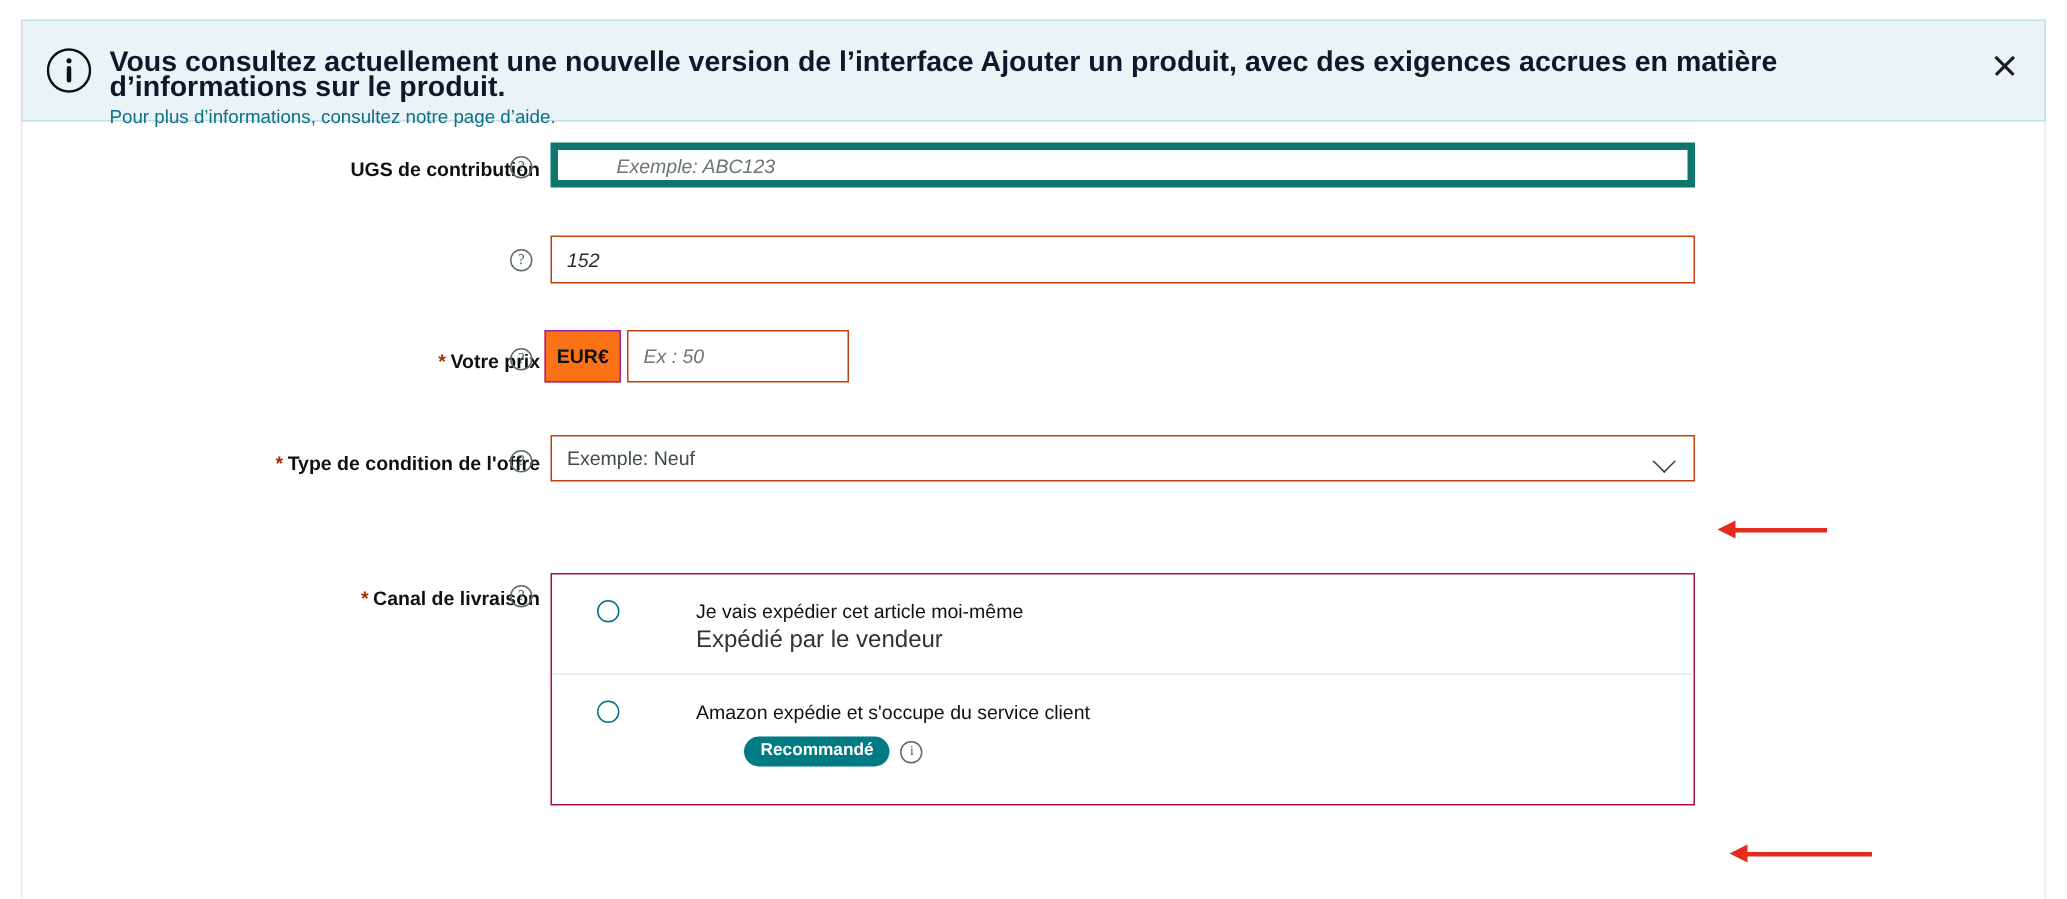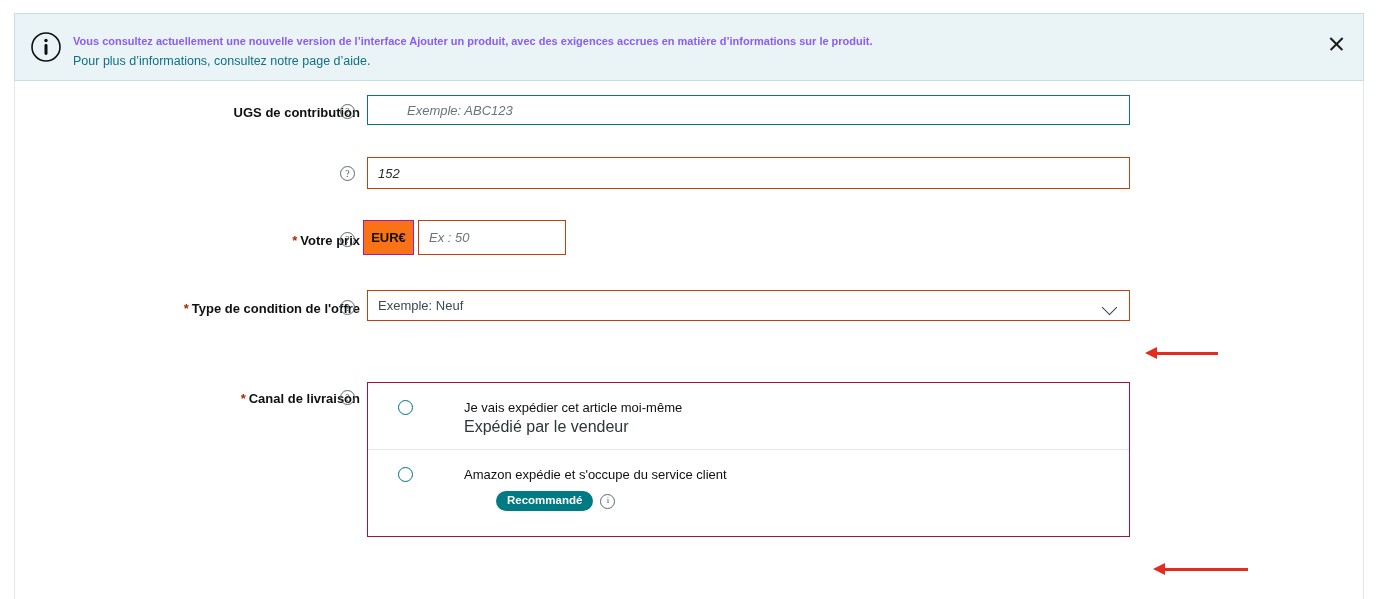--- a/index.html
+++ b/index.html
@@ -33,23 +33,23 @@
     width: 30px;
     height: 30px;
     margin: 18px 12px 0 16px;
     flex: none;
   }
   .banner-text {
     margin-top: 19px;
     flex: 1;
   }
   .banner-line1 {
-    font-size: 11px;
+    font-size: 19px;
     font-weight: bold;
-    color: #8b5cf6;
+    color: #0f172a;
     line-height: 17px;
   }
   .banner-line2 {
     font-size: 12.5px;
     color: #0f6f87;
     line-height: 17px;
     margin-top: 3px;
     cursor: pointer;
   }
   .banner-close {
@@ -122,21 +122,21 @@
     left: 367px;
     box-sizing: border-box;
     background: #ffffff;
     font-size: 13px;
     font-style: italic;
     color: #6b7477;
     display: flex;
     align-items: center;
     padding-left: 10px;
   }
-  .input.normal { border: 1px solid #0f766e; padding-left: 39px; }
+  .input.normal { border: 5px solid #0f766e; padding-left: 39px; }
   .input.error  { border: 1px solid #c2410c; }
 
   
   #row-ugs { top: 0; height: 40px; }
   #row-ugs .label { top: 10px; }
   #row-ugs .help-icon { left: 340px; top: 9px; }
   #ugs-input { top: 0; width: 763px; height: 30px; }
 
   
   #row-qty { top: 62px; height: 42px; }

